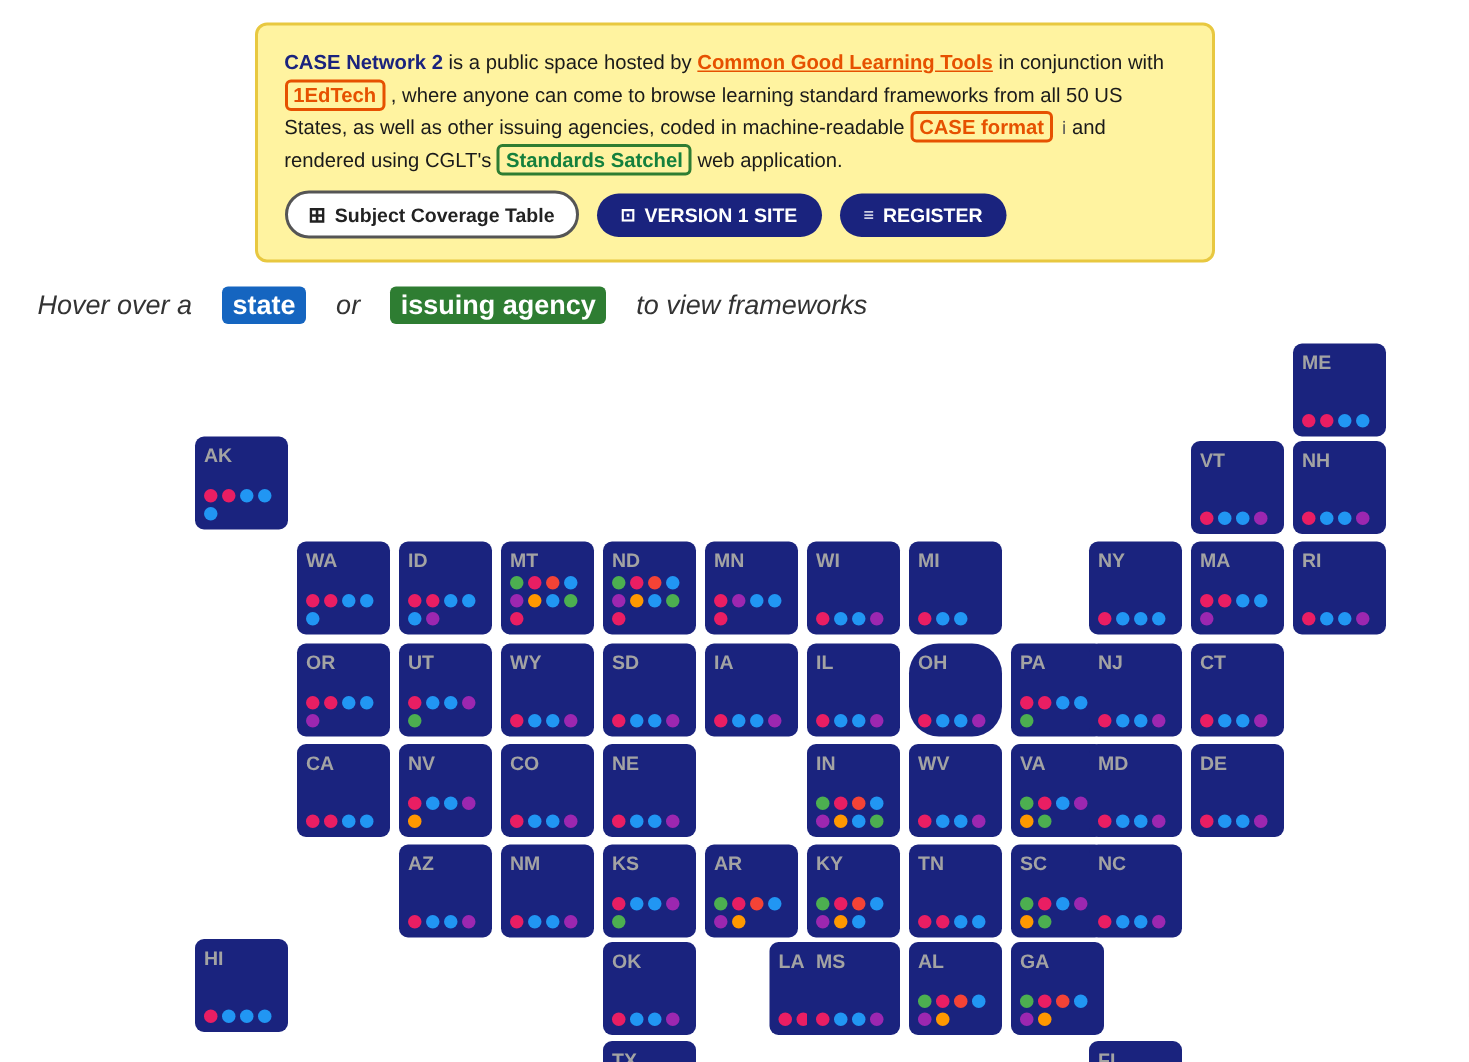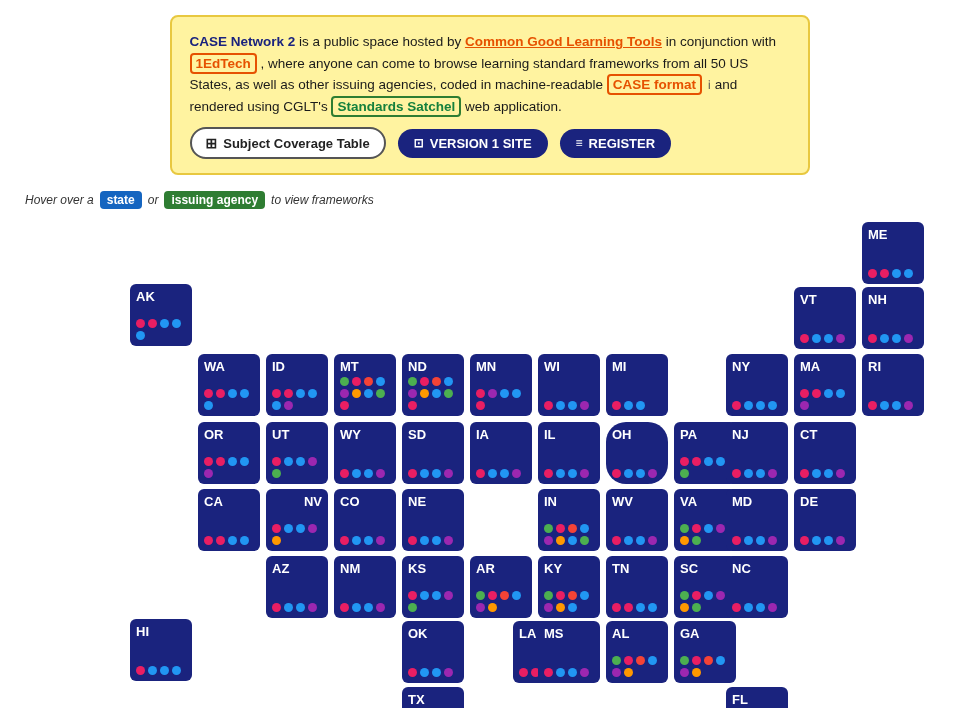--- a/index.html
+++ b/index.html
@@ -91,26 +91,26 @@
       font-size: 13px;
       font-weight: 700;
       color: white;
       cursor: pointer;
       border: none;
     }
 
     
     .hover-instruction {
       font-style: italic;
-      font-size: 12px;
+      font-size: 18px;
       color: #333;
       margin: 6px 0 10px 10px;
       display: flex;
       align-items: center;
-      gap: 6px;
+      gap: 20px;
     }
     .badge-state {
       background: #1565c0;
       color: white;
       border-radius: 4px;
       padding: 2px 7px;
       font-weight: 700;
       font-style: normal;
     }
     .badge-agency {
@@ -142,21 +142,21 @@
       justify-content: flex-start;
       padding: 5px 6px 4px 6px;
       cursor: pointer;
       color: white;
       font-size: 13px;
       font-weight: 700;
     }
     .state-abbr {
       font-size: 13px;
       font-weight: 700;
-      color: #ffffff;
+      color: #a3a3a3;
       line-height: 1.2;
     }
     .dots-row {
       display: flex;
       flex-wrap: wrap;
       gap: 3px;
       margin-top: auto;
       padding-bottom: 2px;
     }
     .dot {
@@ -455,21 +455,21 @@
       </div>
       <div class="state-tile" style="left: 183px; top: 270px;">
         <span class="state-abbr">CA</span>
         <div class="dots-row">
           <span class="dot" style="background-color: rgb(233, 30, 99);"></span>
           <span class="dot" style="background-color: rgb(233, 30, 99);"></span>
           <span class="dot" style="background-color: rgb(33, 150, 243);"></span>
           <span class="dot" style="background-color: rgb(33, 150, 243);"></span>
         </div>
       </div>
-      <div class="state-tile" style="left: 251px; top: 270px; align-items: flex-end;">
+      <div class="state-tile" style="left: 251px; top: 270px;">
         <span class="state-abbr">NV</span>
         <div class="dots-row">
           <span class="dot" style="background-color: rgb(233, 30, 99);"></span>
           <span class="dot" style="background-color: rgb(33, 150, 243);"></span>
           <span class="dot" style="background-color: rgb(33, 150, 243);"></span>
           <span class="dot" style="background-color: rgb(156, 39, 176);"></span>
           <span class="dot" style="background-color: rgb(255, 152, 0);"></span>
         </div>
       </div>
       <div class="state-tile" style="left: 319px; top: 270px;">

